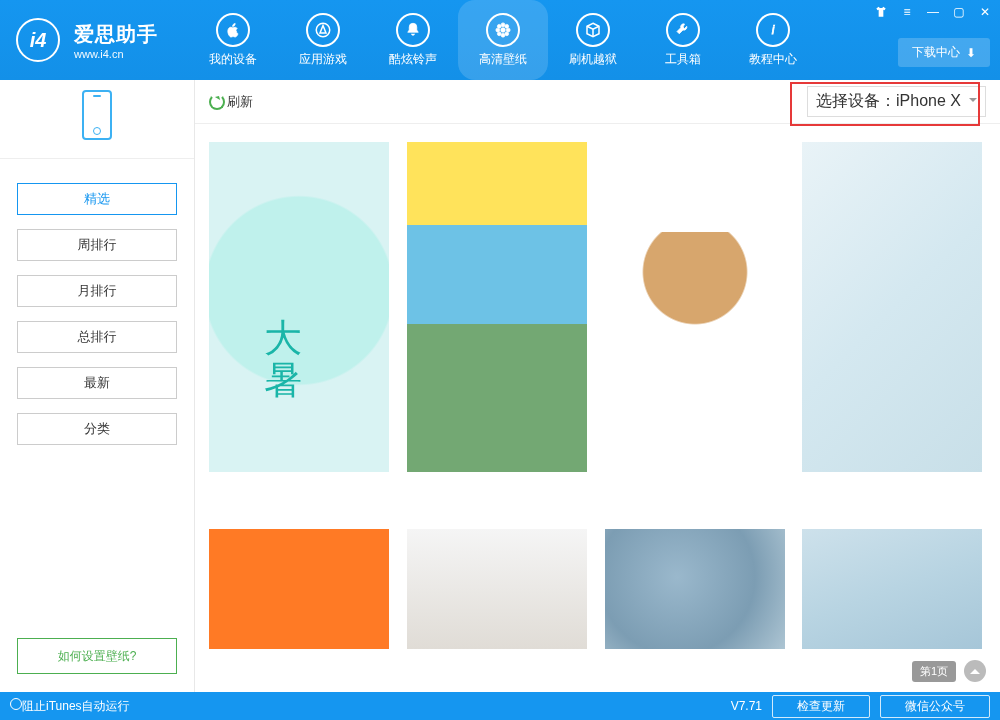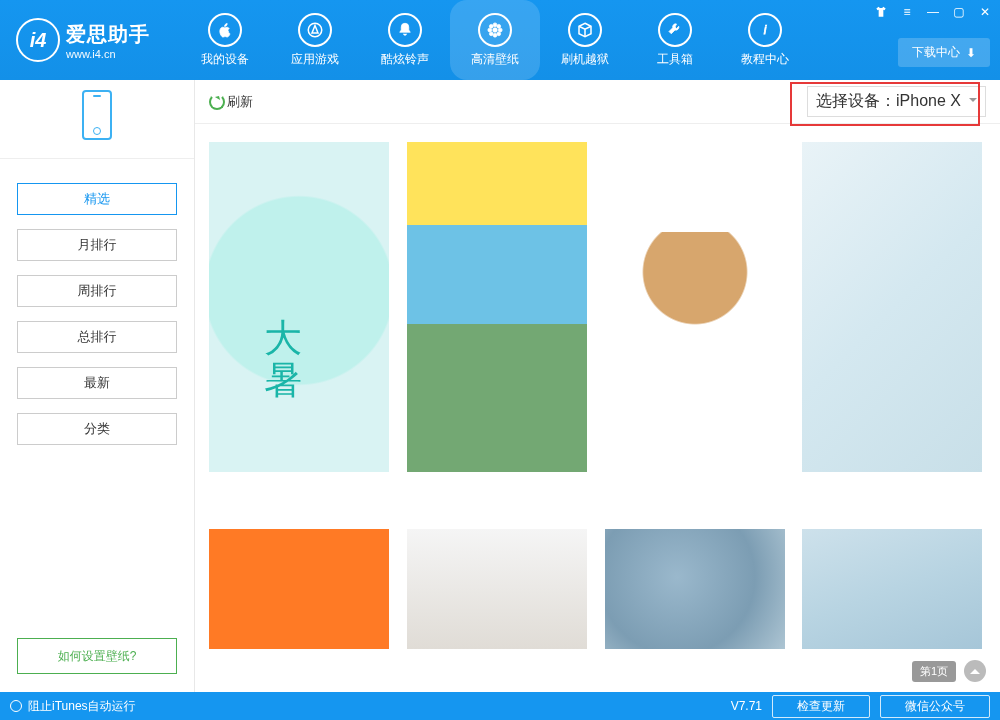--- a/index.html
+++ b/index.html
@@ -1,21 +1,21 @@
 <!DOCTYPE html>
 <html><head>
 <meta charset="utf-8">
 <style>
 * { margin: 0; padding: 0; box-sizing: border-box; font-family: "Microsoft YaHei", sans-serif; }
 body { width: 1000px; height: 720px; overflow: hidden; background: #fff; }
 
 .header { height: 80px; background: linear-gradient(180deg, #1596f0 0%, #1390e8 100%); display: flex; align-items: center; position: relative; }
 .logo { display: flex; align-items: center; margin-left: 16px; margin-right: 30px; }
 .logo-badge { width: 44px; height: 44px; border: 2px solid #fff; border-radius: 50%; display: flex; align-items: center; justify-content: center; color: #fff; font-size: 20px; font-style: italic; font-weight: bold; }
-.logo-text { margin-left: 6px; color: #fff; }
+.logo-text { margin-left: 14px; color: #fff; }
 .logo-title { font-size: 20px; font-weight: bold; letter-spacing: 1px; }
 .logo-sub { font-size: 11px; opacity: .95; }
 
 .nav { display: flex; height: 100%; }
 .nav-item { width: 90px; height: 100%; display: flex; flex-direction: column; align-items: center; justify-content: center; color: #fff; cursor: pointer; }
 .nav-item.active { background: rgba(255,255,255,.15); border-radius: 17px; }
 .nav-ico { width: 34px; height: 34px; border: 2px solid #fff; border-radius: 50%; display: flex; align-items: center; justify-content: center; margin-bottom: 4px; }
 .nav-ico svg { width: 18px; height: 18px; fill: #fff; stroke: #fff; }
 .nav-label { font-size: 12px; }
 
@@ -57,21 +57,21 @@
 .w6 { background: linear-gradient(180deg,#f5f5f5 0%, #e0dcd6 100%); }
 .w7 { background: radial-gradient(circle at 40% 40%, #9ab8cc 0%, #7c9db3 60%, #adc5d3 100%); }
 .w8 { background: linear-gradient(160deg,#cde1eb 0%, #b8d4e2 50%, #a6c6d8 100%); }
 
 .pager { position:absolute; bottom:10px; right:14px; display:flex; align-items:center; gap:8px; }
 .page-pill { background:#999; color:#fff; font-size:11px; padding:3px 8px; border-radius:3px; cursor:pointer; }
 .totop { width:22px; height:22px; background:#bbb; border-radius:50%; display:flex; align-items:center; justify-content:center; cursor:pointer; }
 .totop::before { content:''; border:5px solid transparent; border-bottom-color:#fff; margin-bottom:4px; }
 
 .footer { height:28px; background:#1596f0; color:#fff; display:flex; align-items:center; font-size:12px; padding:0 10px; }
-.footer-left { display:flex; align-items:center; gap:6px; cursor:pointer; }
+.footer-left { display:flex; cursor:pointer; }
 .footer-right { margin-left:auto; display:flex; align-items:center; gap:10px; }
 .foot-btn { border:1px solid rgba(255,255,255,.8); padding:2px 24px; border-radius:2px; cursor:pointer; }
 .ring { width:12px; height:12px; border:1.5px solid #fff; border-radius:50%; }
 </style>
 </head>
 <body>
 
 <div class="header">
   <div class="logo">
     <div class="logo-badge">i4</div>
@@ -168,24 +168,24 @@
 </div>
 
 <div class="body">
   <div class="sidebar">
     <div class="phone-ico"></div>
     <div class="side-divider"></div>
     <div class="side-btn active">
         <span>精选</span>
       </div>
     <div class="side-btn">
+        <span>周排行</span>
+      </div>
+    <div class="side-btn">
         <span>月排行</span>
-      </div>
-    <div class="side-btn">
-        <span>周排行</span>
       </div>
     <div class="side-btn">
         <span>总排行</span>
       </div>
     <div class="side-btn">
         <span>最新</span>
       </div>
     <div class="side-btn">
         <span>分类</span>
       </div>

